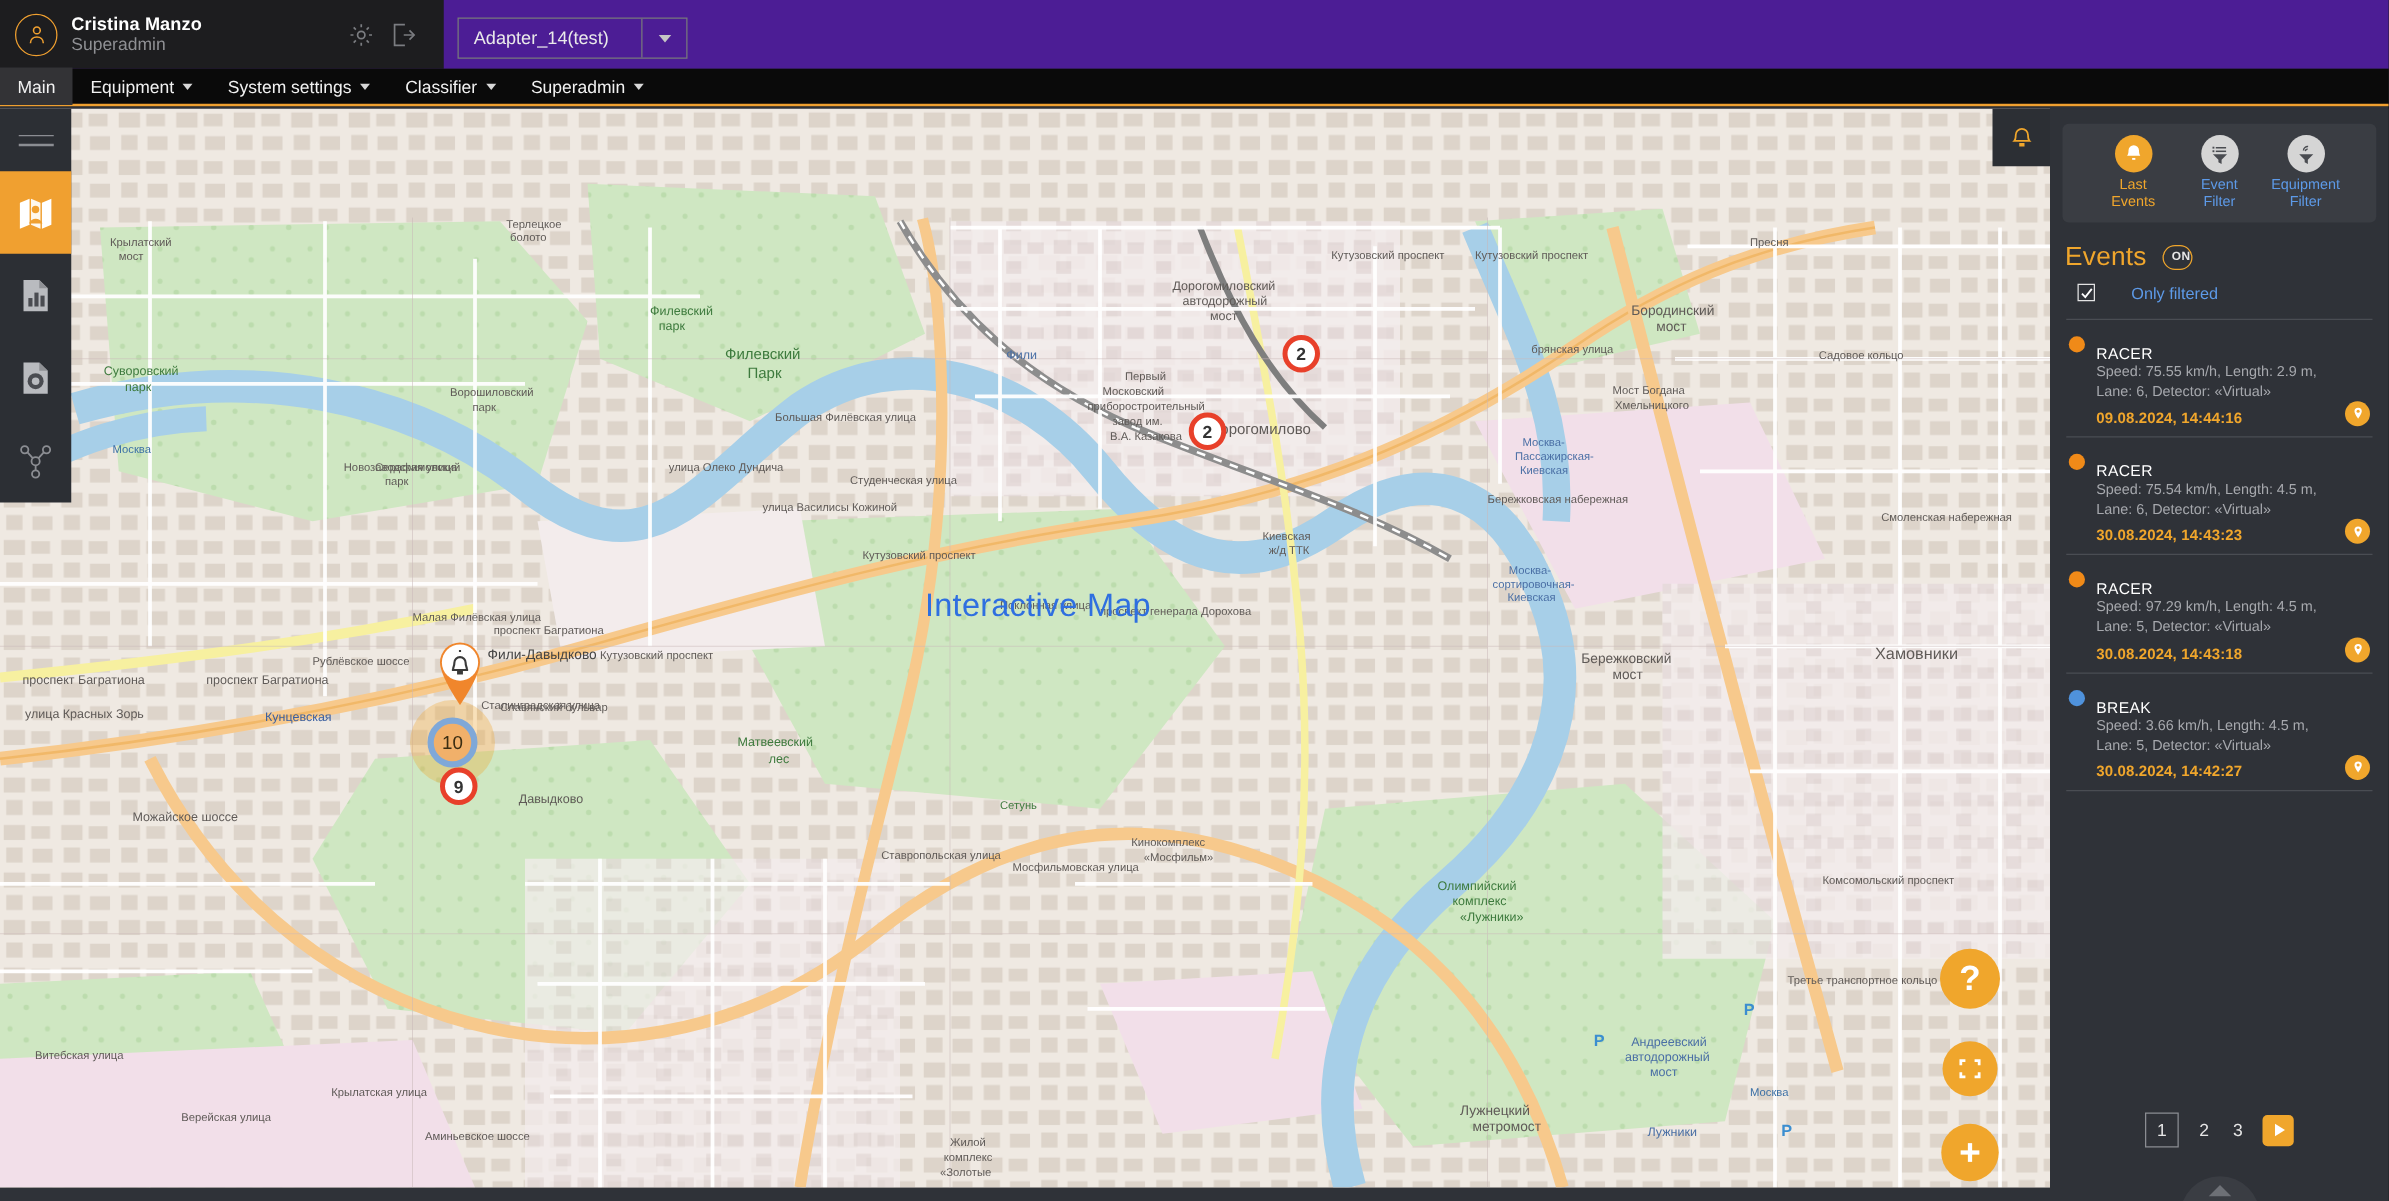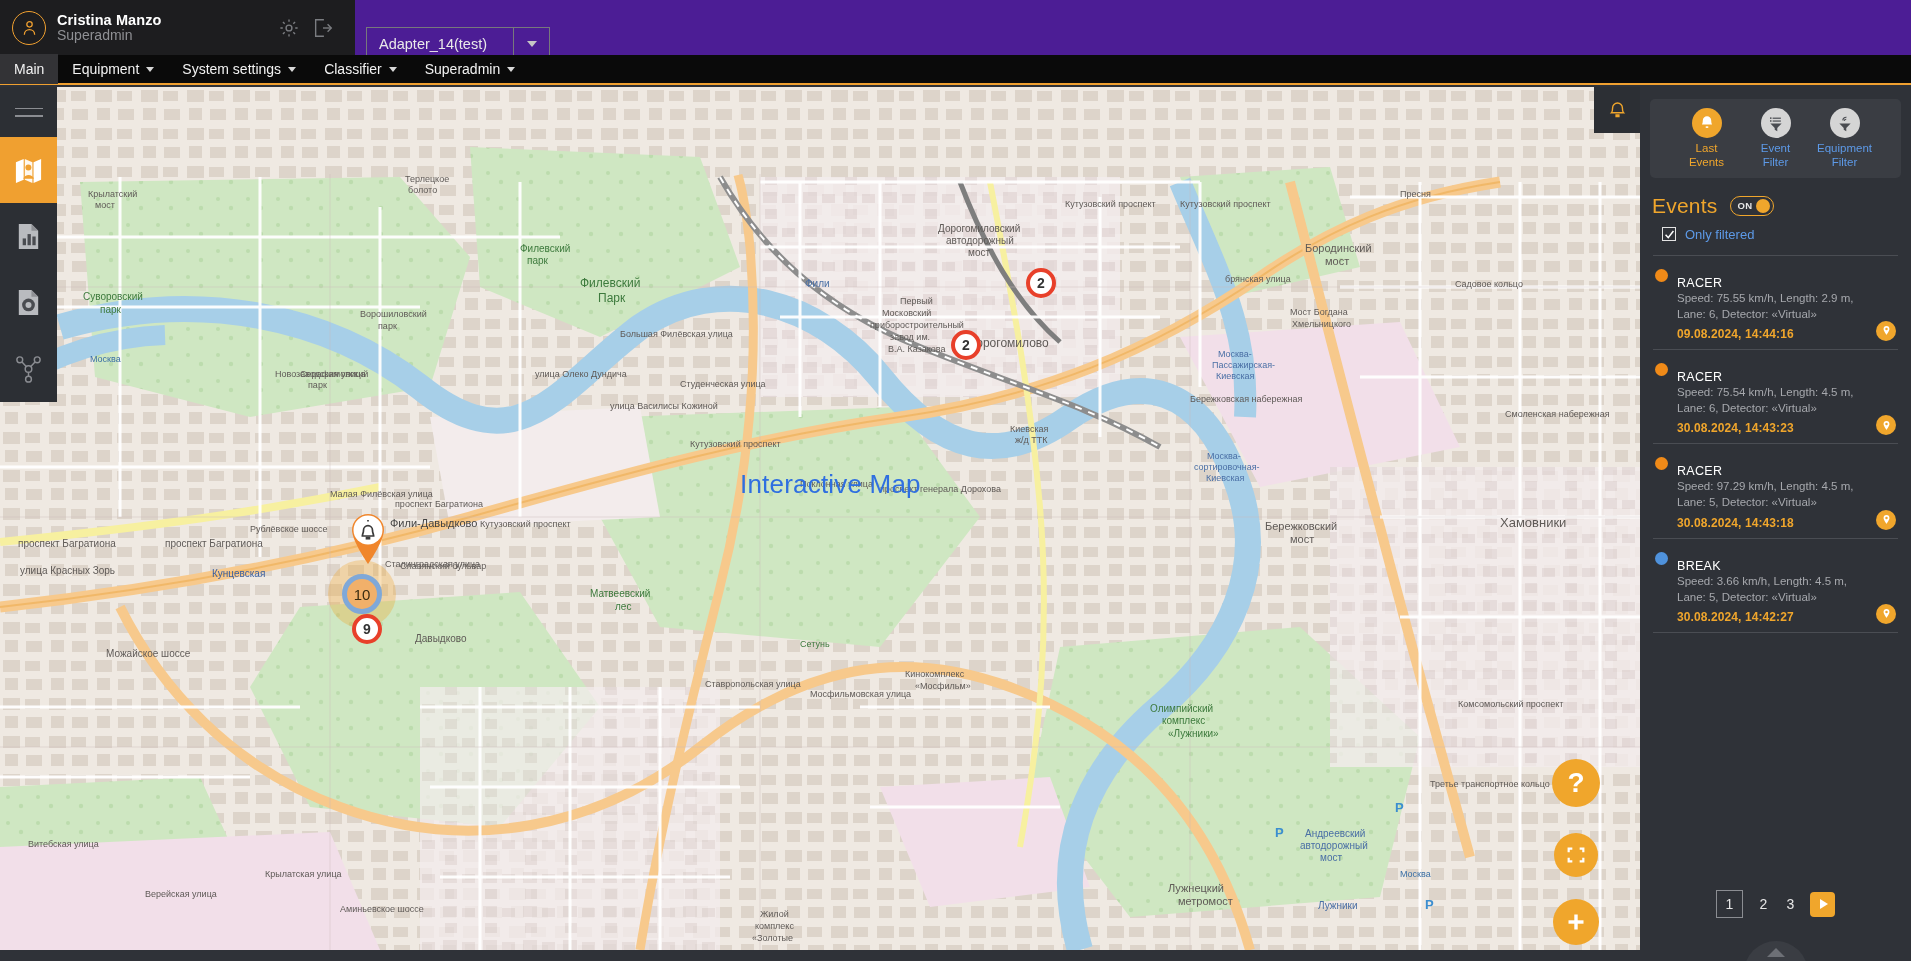--- a/index.html
+++ b/index.html
@@ -18,21 +18,21 @@
             display:flex; align-items:center; justify-content:center; }
   .avatar svg { width:19px; height:19px; }
   .user-block { margin-left:11px; line-height:1.12; }
   .user-name { color:#ffffff; font-size:14.5px; font-weight:bold; letter-spacing:.1px; }
   .user-role { color:#8f9094; font-size:14px; }
   .hdr-icon { width:26px; height:26px; display:flex; align-items:center; justify-content:center; cursor:pointer; }
   .hdr-icon svg { width:22px; height:22px; }
   .icon-gear { position:absolute; left:276px; top:15px; }
   .icon-logout { position:absolute; left:310px; top:15px; }
 
-  .adapter-select { position:absolute; left:366px; top:27px; width:184px; height:33px;
+  .adapter-select { position:absolute; left:366px; top:14px; width:184px; height:33px;
       border:1px solid #77787c; display:flex; align-items:center; background:transparent; cursor:pointer; }
   .adapter-label { flex:1; color:#eaeaea; font-size:14.5px; padding-left:12px; }
   .adapter-caret { width:36px; height:31px; border-left:1px solid #77787c; display:flex; align-items:center; justify-content:center; }
   .caret { width:0; height:0; border-left:5.5px solid transparent; border-right:5.5px solid transparent; border-top:6px solid #c6c6c6; }
 
   .topbar-right { position:absolute; right:0; top:0; height:55px; display:flex; align-items:center; }
   .vsep { width:1px; height:26px; background:#5c5d61; margin:0 6px; }
   .lang { color:#e9e9e9; font-size:15px; padding:0 18px; cursor:pointer; }
   .clock { font-size:14.5px; padding:0 17px; letter-spacing:.5px; }
   .clock .hh { color:#cfc08a; }
@@ -85,26 +85,26 @@
                display:flex; justify-content:center; gap:1px; }
   .tool { width:68px; display:flex; flex-direction:column; align-items:center; cursor:pointer; }
   .tool-circle { width:30px; height:30px; border-radius:50%; background:#d5d5d5; display:flex; align-items:center; justify-content:center; }
   .tool-circle.on { background:#f0a62c; }
   .tool-circle svg { width:18px; height:18px; }
   .tool-label { margin-top:4px; font-size:11.5px; line-height:1.2; text-align:center; color:#5d9ae8; }
   .tool.active .tool-label { color:#f0a62c; }
 
   .events-head { display:flex; align-items:center; padding:16px 0 0 12px; }
   .events-title { color:#f0a62c; font-size:21px; letter-spacing:.2px; }
-  .toggle { margin-left:13px; width:44px; height:20px; border-radius:11px; border:1.5px solid #f0a62c;
+  .toggle { margin-left:13px; width:24px; height:20px; border-radius:11px; border:1.5px solid #f0a62c;
             display:flex; align-items:center; padding:0 2px; cursor:pointer; }
   .toggle-text { color:#e7e7e7; font-size:9.5px; font-weight:bold; margin-left:4px; letter-spacing:.4px; }
   .toggle-knob { width:14px; height:14px; border-radius:50%; background:#f0a62c; margin-left:4px; }
 
-  .onlyrow { display:flex; align-items:center; padding:9px 0 0 22px; cursor:pointer; }
+  .onlyrow { display:flex; align-items:center; padding:9px 0 0 22px; cursor:pointer;gap:20px; }
   .chk { width:14px; height:14px; border:1.5px solid #e3e3e3; display:flex; align-items:center; justify-content:center; }
   .chk svg { width:11px; height:11px; }
   .onlyrow-label { margin-left:9px; color:#5d9ae8; font-size:13px; }
 
   .ev-list { margin:13px 13px 0 13px; }
   .ev { position:relative; padding:20px 0 8px 0; border-top:1px solid #4a4d53; }
   .ev:first-child { border-top:1px solid #4a4d53; }
   .ev-dot { position:absolute; left:2px; top:13px; width:13px; height:13px; border-radius:50%; }
   .ev-body { margin-left:24px; }
   .ev-type { color:#fff; font-size:12.5px; letter-spacing:.3px; }

